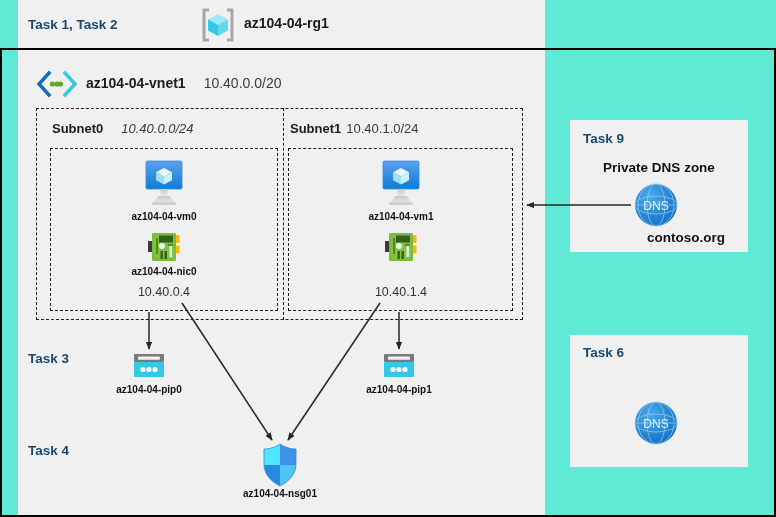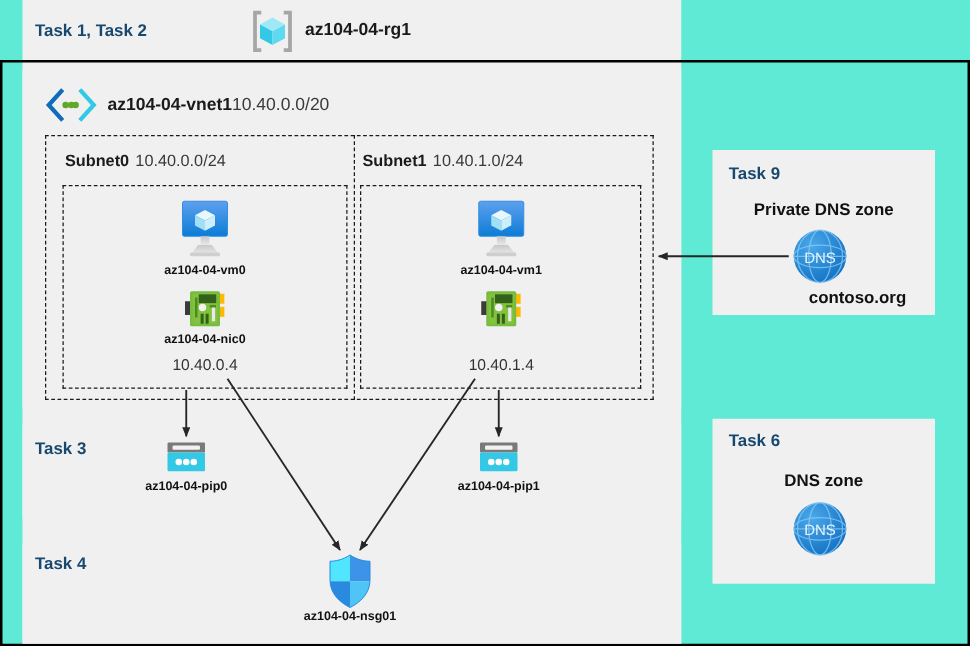--- a/index.html
+++ b/index.html
@@ -152,28 +152,28 @@
       <path d="M29 3 L39 14 L29 25" fill="none" stroke="#32c8e6" stroke-width="3.4" stroke-linecap="square"></path>
       <circle cx="16.5" cy="14" r="2.6" fill="#5fa82a"></circle>
       <circle cx="24.5" cy="14" r="2.6" fill="#5fa82a"></circle>
       <circle cx="32.2" cy="14" r="2.6" fill="#5fa82a" opacity="0"></circle>
       <circle cx="20.5" cy="14" r="0" fill="#5fa82a"></circle>
       <circle cx="21" cy="14" r="2.6" fill="#5fa82a"></circle>
     </svg>
   </div>
 
   <div class="abs res-title" style="left:86px; top:75px;">
-    <b>az104-04-vnet1</b><span class="cidr" style="margin-left:0;">10.40.0.0/20</span>
+    <b>az104-04-vnet1</b><span class="cidr" style="margin-left:18px;">10.40.0.0/20</span>
   </div>
 
   <div class="abs dashed-outer" id="subnet-group"></div>
   <div class="abs" id="subnet1-outer-line"></div>
 
   <div class="abs subnet-title" style="left:52px; top:121px;">
-    <b>Subnet0</b><span class="cidr" style="margin-left:5px;">10.40.0.0/24</span>
+    <b>Subnet0</b><span class="cidr" style="margin-left:18px;font-style:italic;">10.40.0.0/24</span>
   </div>
   <div class="abs dashed-inner" id="subnet0-inner"></div>
 
   <div class="abs" style="left:133px; top:159px; width:62px; height:48px;">
     <svg class="icon" width="62" height="48" viewBox="0 0 62 48">
       <defs>
         <linearGradient id="vmg0" x1="0" y1="0" x2="0" y2="1">
           <stop offset="0%" stop-color="#5ea0ef"></stop>
           <stop offset="100%" stop-color="#0c7cd5"></stop>
         </linearGradient>
@@ -327,21 +327,20 @@
         <line x1="2" y1="23" x2="44" y2="23"></line>
         <ellipse cx="23" cy="23" rx="21" ry="9"></ellipse>
       </g>
       <text x="23" y="28" text-anchor="middle" fill="#e8f4fd" font-family="Liberation Sans, sans-serif" font-size="12">DNS</text>
     </svg>
   </div>
   <div class="abs zone-heading" style="left:570px; top:230px; width:178px;margin-left:27px;">contoso.org</div>
 
   <div class="abs task-panel" id="task6-panel"></div>
   <div class="abs task-label" style="left:583px; top:345px;">Task 6</div>
-  <div class="abs zone-heading" style="left:570px; top:377px; width:178px;">DNS zone</div>
 
   <div class="abs" style="left:633px; top:400px; width:46px; height:46px;">
     <svg class="icon" width="46" height="46" viewBox="0 0 46 46">
       <defs>
         <radialGradient id="dnsg6" cx="35%" cy="30%" r="75%">
           <stop offset="0%" stop-color="#4aa9ea"></stop>
           <stop offset="100%" stop-color="#1372c4"></stop>
         </radialGradient>
       </defs>
       <circle cx="23" cy="23" r="21" fill="url(#dnsg6)"></circle>

